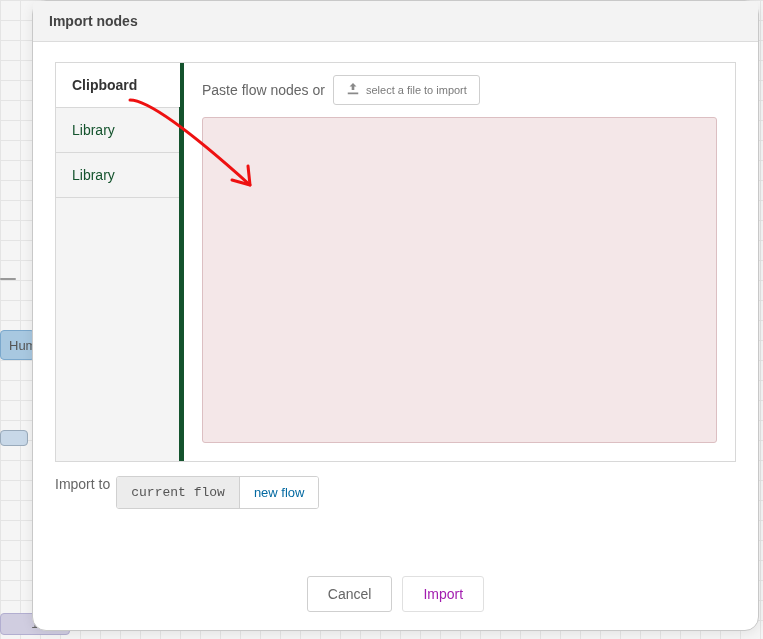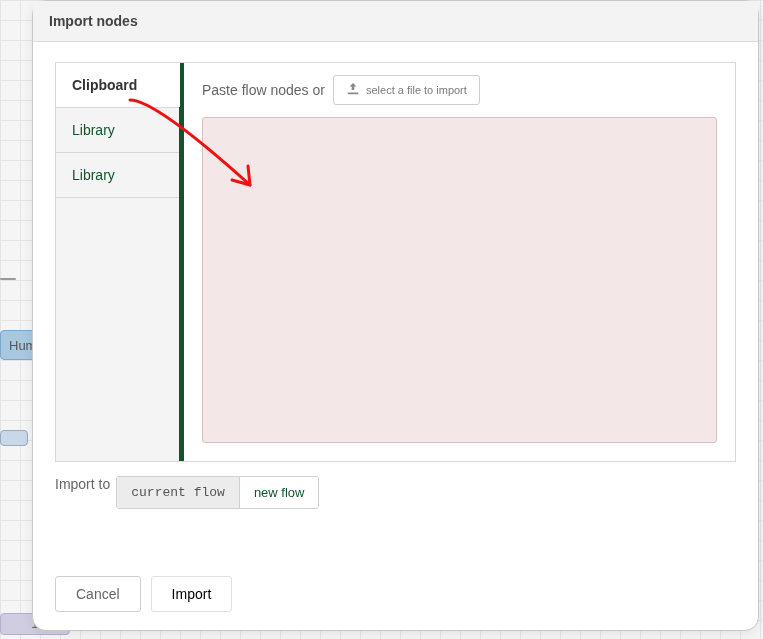--- a/index.html
+++ b/index.html
@@ -155,45 +155,45 @@
     }
     .seg {
       display: inline-flex;
       border: 1px solid #d0d0d0;
       border-radius: 3px;
       overflow: hidden;
     }
     .seg-btn {
       padding: 8px 14px;
       font-size: 13px;
-      color: #14532d;
+      color: #0369a1;
       background: #fff;
       border: none;
       cursor: pointer;
     }
     .seg-btn + .seg-btn { border-left: 1px solid #d0d0d0; }
     .seg-btn.active { background: #ececec; color: #555; font-family: Liberation Mono, monospace; }
 
     .dialog-footer {
       display: flex;
-      justify-content: flex-start;
+      justify-content: center;
       gap: 10px;
       padding: 10px 22px 18px 22px;
     }
     .btn {
       border: 1px solid #cfcfcf;
       background: #fff;
       color: #666;
       font-size: 14px;
       padding: 9px 20px;
       border-radius: 3px;
       cursor: pointer;
     }
     .btn.disabled {
-      color: #000000;
+      color: #a21caf;
       border-color: #e0e0e0;
       cursor: default;
     }
 
     
     .annotation {
       position: absolute;
       pointer-events: none;
       left: 0; top:0;
     }

